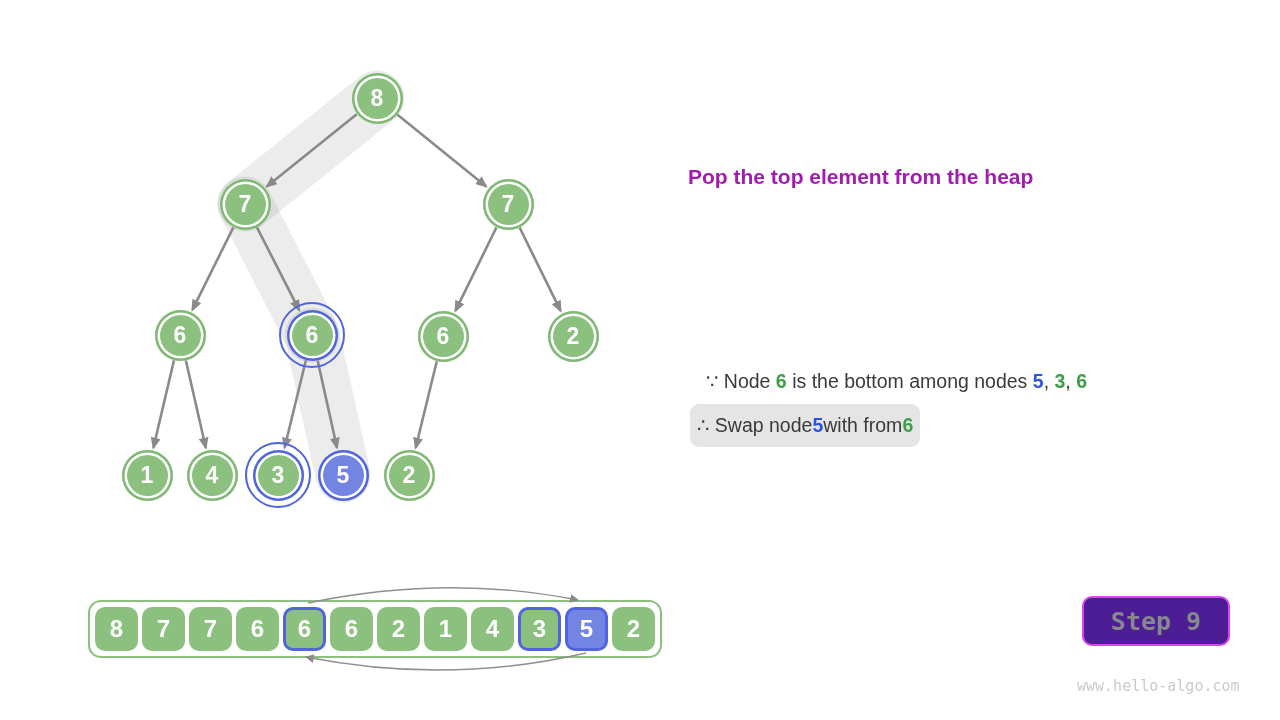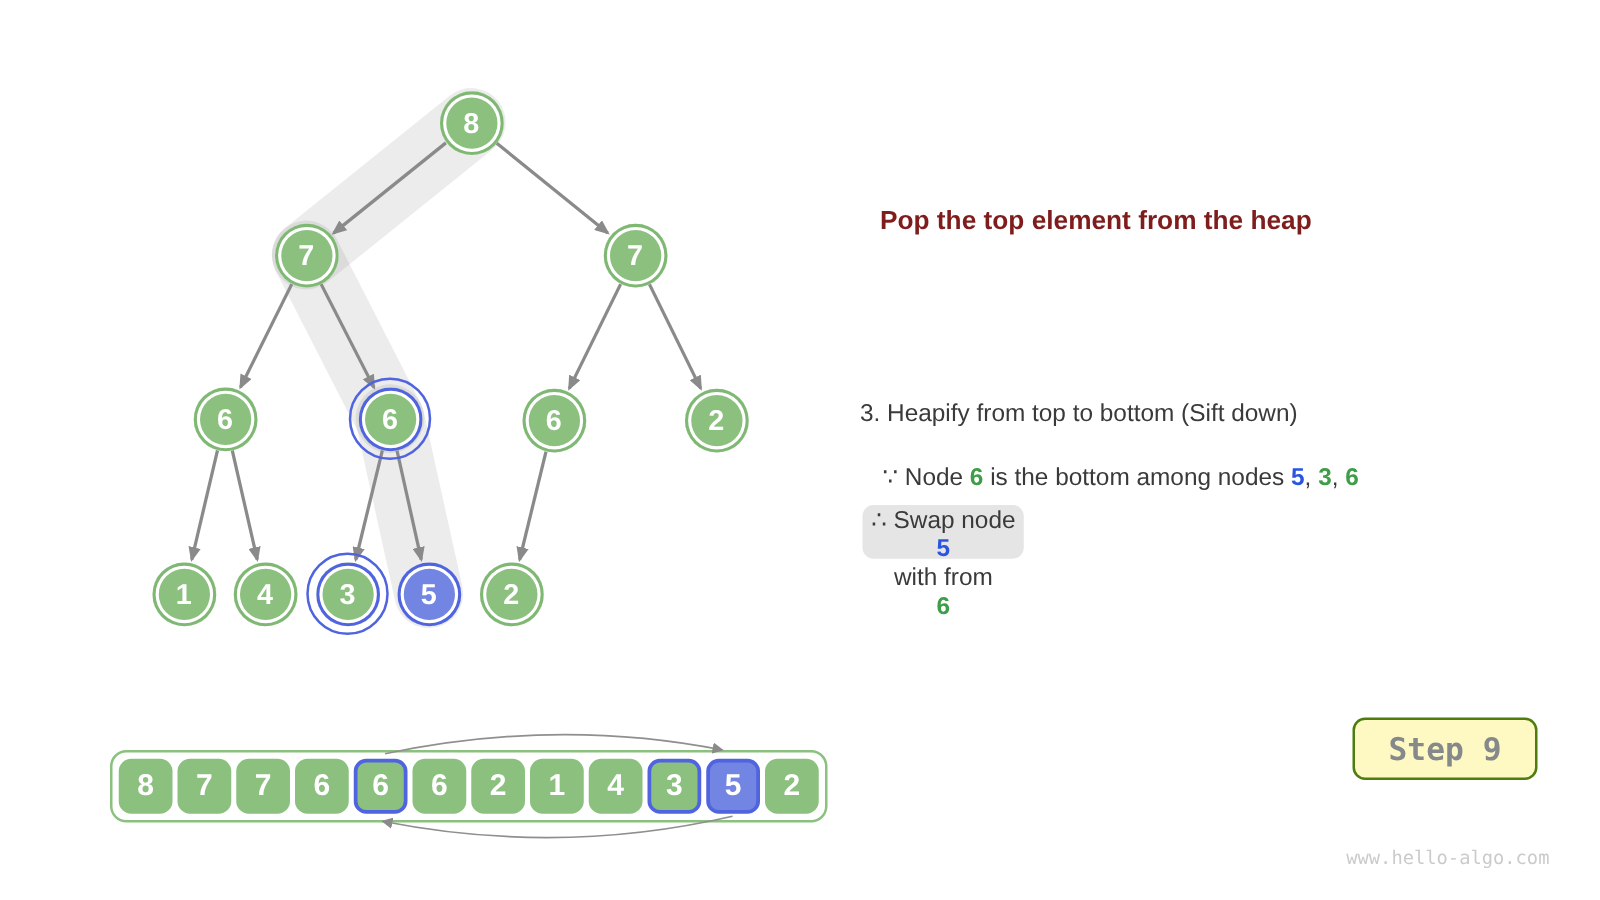--- a/index.html
+++ b/index.html
@@ -43,33 +43,33 @@
 
   .array-box{position:absolute;left:88px;top:600px;z-index:2;
     display:flex;gap:4px;padding:5px;background:#fff;
     border:2px solid var(--node-green);border-radius:13px;}
   .cell{width:43px;height:44px;border-radius:10px;background:var(--node-green);
     color:#fff;font-weight:bold;font-size:24px;
     display:flex;align-items:center;justify-content:center;}
   .cell.ring{border:3px solid var(--blue-border);}
   .cell.filled{background:var(--blue-fill);border:3px solid var(--blue-border);}
 
-  .panel-title{position:absolute;left:704px;top:165px;
-    font-size:21px;font-weight:bold;color:#7f1d1d;z-index:2;}
+  .panel-title{position:absolute;left:688px;top:165px;
+    font-size:21px;font-weight:bold;color:#a21caf;z-index:2;}
   .panel-item{position:absolute;left:688px;font-size:19.5px;color:var(--text-dark);z-index:2;}
   .panel-because{position:absolute;left:706px;top:370px;
     font-size:19.5px;color:var(--text-dark);z-index:2;}
   .panel-box{position:absolute;left:690px;top:404px;height:43px;z-index:2;
     background:var(--box-bg);border-radius:9px;padding:0 7px;
-    display:flex;align-items:center;font-size:19.5px;color:var(--text-dark);flex-direction:column;}
+    display:flex;align-items:center;font-size:19.5px;color:var(--text-dark);}
   .n-green{color:var(--text-green);font-weight:bold;}
   .n-blue{color:var(--text-blue);font-weight:bold;}
 
-  .step-badge{position:absolute;left:1082px;top:574px;width:148px;height:50px;z-index:2;
-    background:#fef9c3;border:2px solid #4d7c0f;border-radius:10px;
+  .step-badge{position:absolute;left:1082px;top:596px;width:148px;height:50px;z-index:2;
+    background:#4c1d95;border:2px solid #d946ef;border-radius:10px;
     display:flex;align-items:center;justify-content:center;cursor:pointer;
     font-family:"DejaVu Sans Mono",monospace;font-weight:bold;font-size:25px;
     color:var(--step-text);}
   .watermark{position:absolute;left:1077px;top:677px;z-index:2;
     font-family:"DejaVu Sans Mono",monospace;font-size:15px;color:var(--watermark-gray);}
 </style>
 </head>
 <body>
 
 <div class="canvas">
@@ -108,21 +108,20 @@
   <div class="node ring" style="left:286.5px;top:309.5px">6</div>
   <div class="node normal" style="left:417.5px;top:310.5px">6</div>
   <div class="node normal" style="left:547.5px;top:310.5px">2</div>
   <div class="node normal" style="left:121.5px;top:449.5px">1</div>
   <div class="node normal" style="left:186.5px;top:449.5px">4</div>
   <div class="node ring" style="left:252.5px;top:449.5px">3</div>
   <div class="node filled" style="left:317.5px;top:449.5px">5</div>
   <div class="node normal" style="left:383.5px;top:449.5px">2</div>
 
   <div class="panel-title">Pop the top element from the heap</div>
-  <div class="panel-item" style="top:320px">3. Heapify from top to bottom (Sift down)</div>
 
   <div class="panel-because"><span>∵ Node </span><span class="n-green">6</span><span> is the bottom among nodes </span><span class="n-blue">5</span><span>, </span><span class="n-green">3</span><span>, </span><span class="n-green">6</span></div>
 
   <div class="panel-box">
       <span>∴ Swap node </span>
       <span class="n-blue">5</span>
       <span> with from </span>
       <span class="n-green">6</span>
     </div>
 

